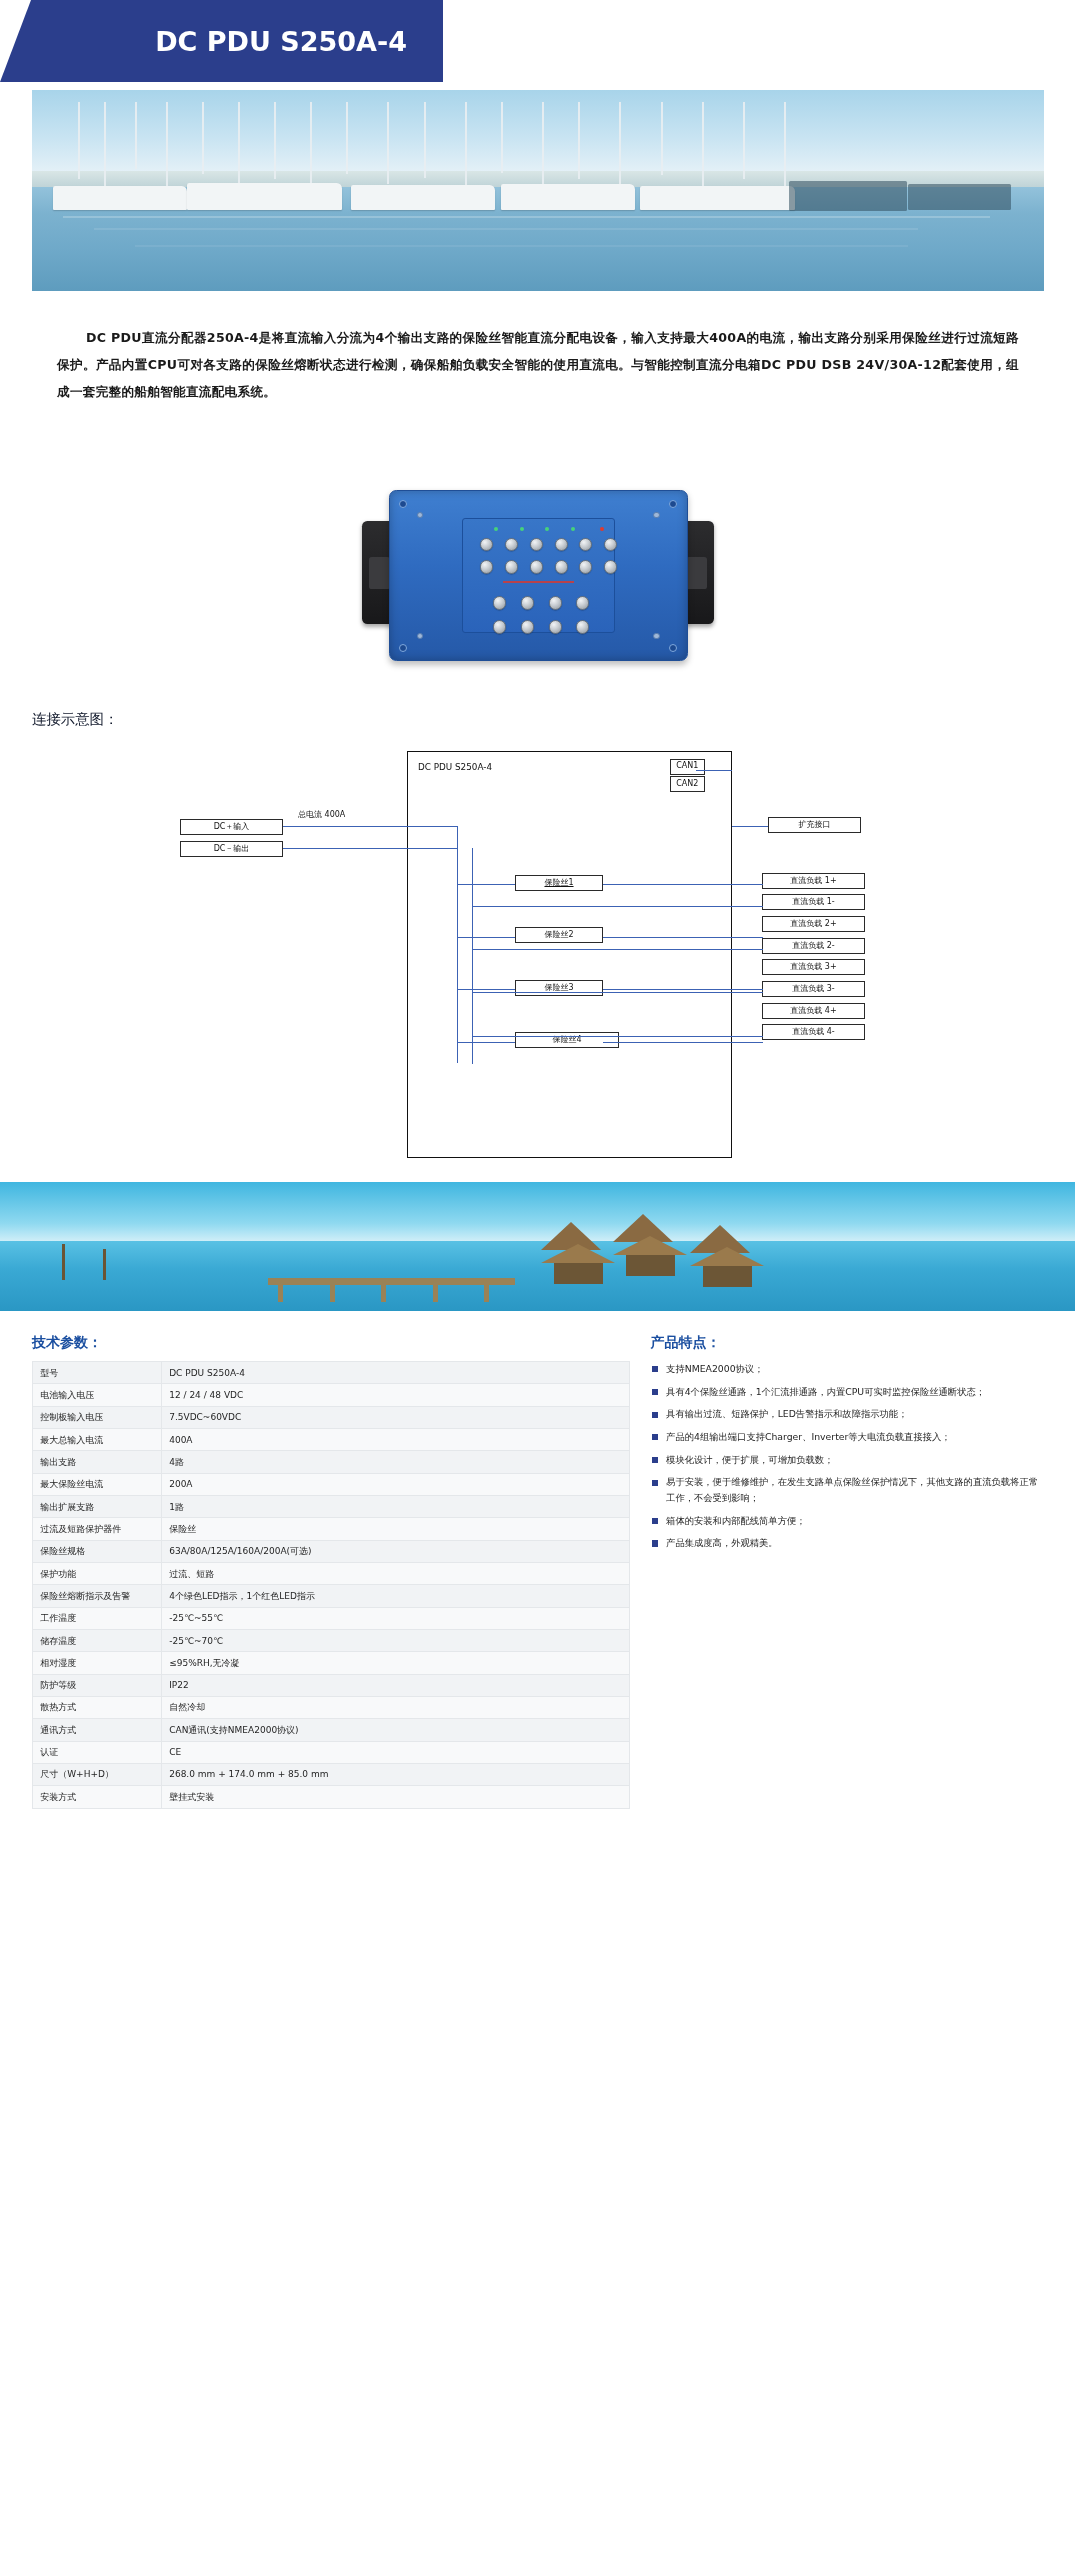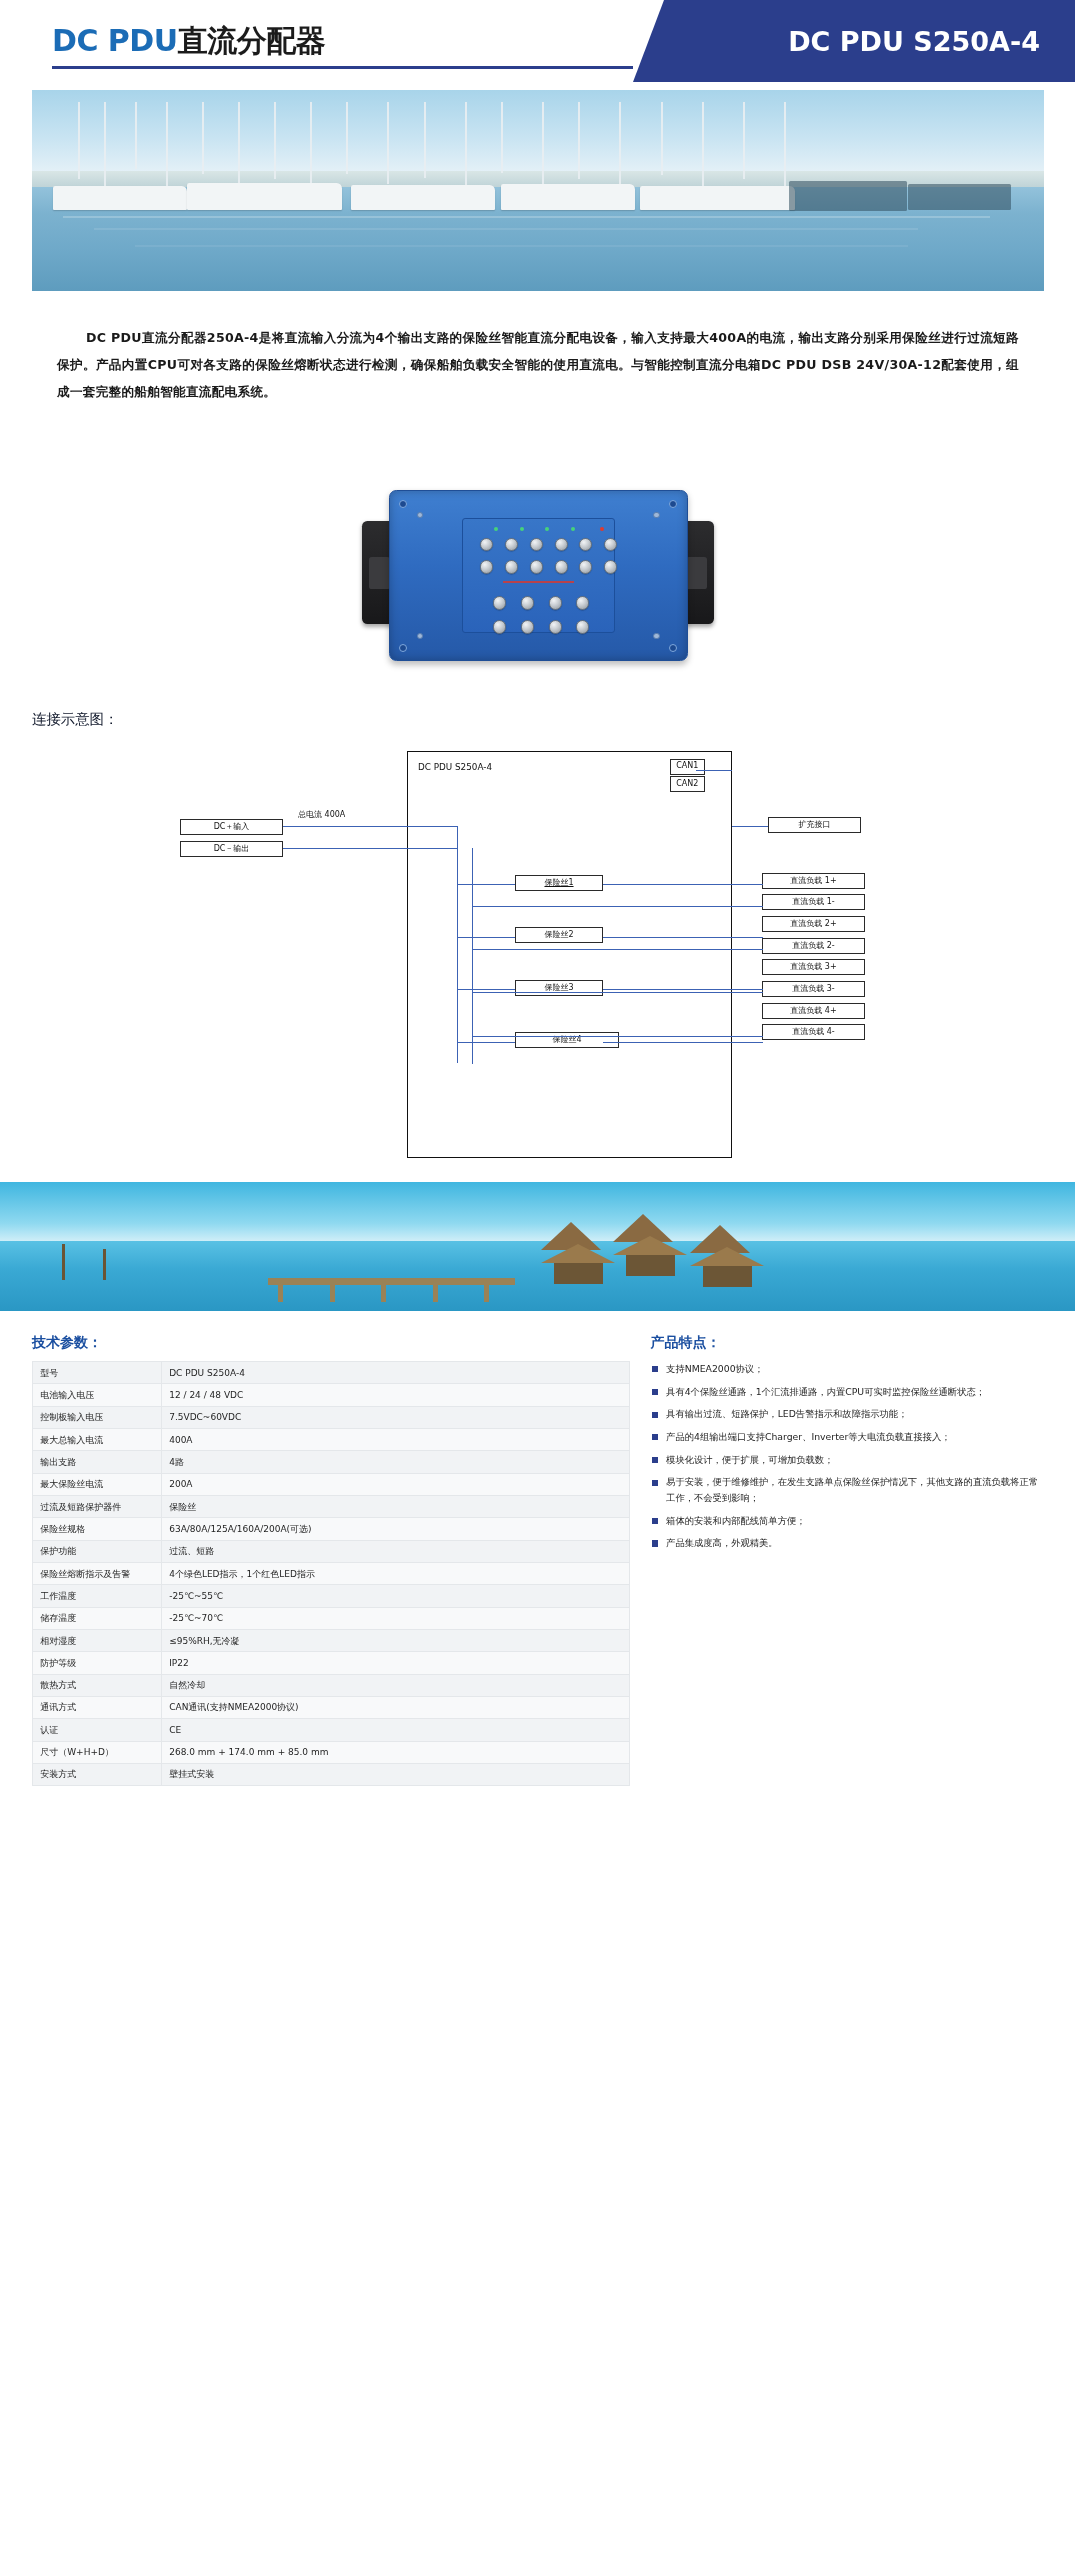--- a/index.html
+++ b/index.html
@@ -232,26 +232,20 @@
     position:absolute; left:1px; top:5.2px;
     width:6.2px; height:6.2px; background:#2b3e8c;
   }
 </style>
 </head>
 <body>
 
 <div class="page">
 
   <div class="header">
-    <div class="hdr-left">
-      <div class="bar"></div>
-      <div class="hdr-title">
-        <span class="en">DC PDU</span><span class="cn">直流分配器</span>
-      </div>
-    </div>
     <div class="hdr-right">DC PDU S250A-4</div>
   </div>
 
   <div class="hero">
     <div class="sky"></div>
     <div class="shore"></div>
     <div class="water"></div>
     <div class="mast" style="left:46px;height:77px;"></div>
     <div class="mast" style="left:72px;height:88px;"></div>
     <div class="mast" style="left:103px;height:67px;"></div>
@@ -439,20 +433,24 @@
             </tr>
             <tr>
               <td class="k">输出支路</td>
               <td>4路</td>
             </tr>
             <tr>
               <td class="k">最大保险丝电流</td>
               <td>200A</td>
             </tr>
             <tr>
+              <td class="k">输出扩展支路</td>
+              <td>1路</td>
+            </tr>
+            <tr>
               <td class="k">过流及短路保护器件</td>
               <td>保险丝</td>
             </tr>
             <tr>
               <td class="k">保险丝规格</td>
               <td>63A/80A/125A/160A/200A(可选)</td>
             </tr>
             <tr>
               <td class="k">保护功能</td>
               <td>过流、短路</td>

